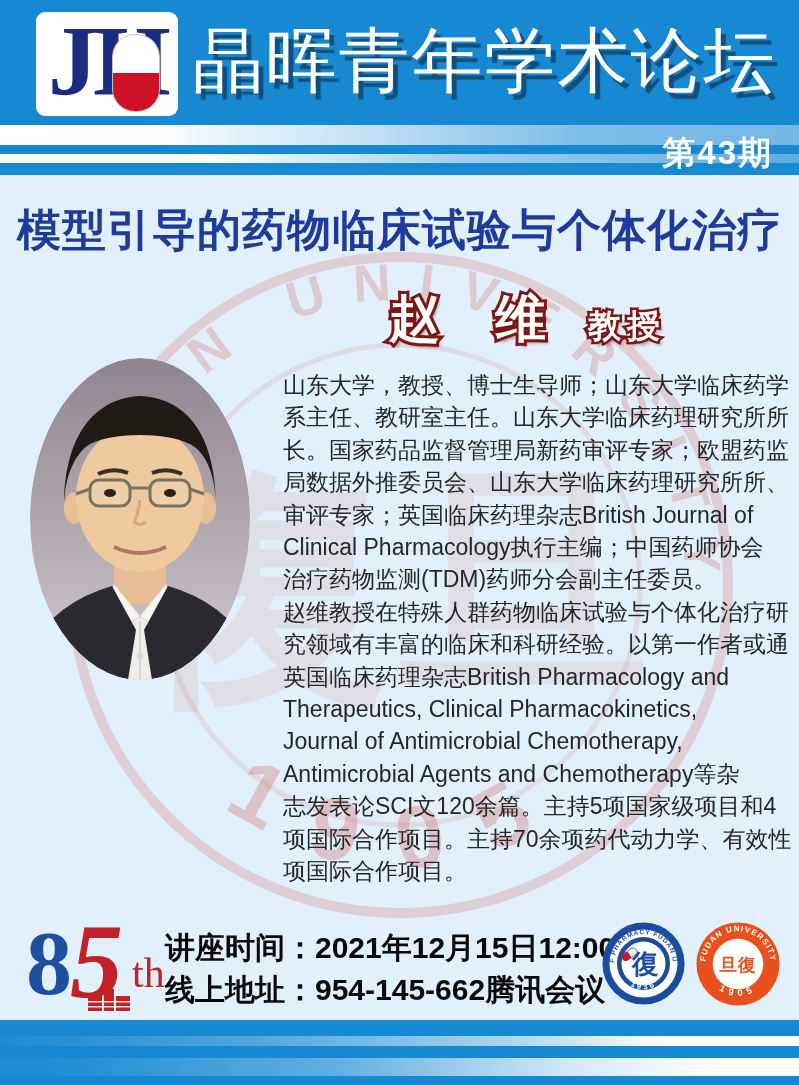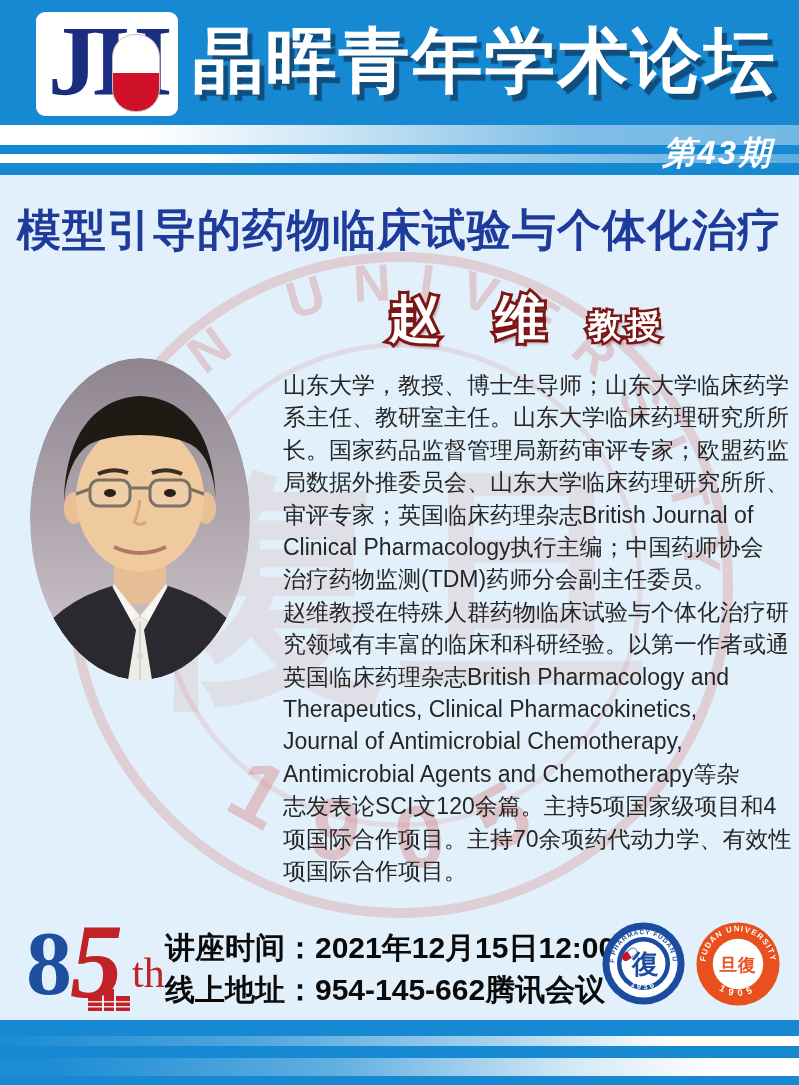--- a/index.html
+++ b/index.html
@@ -11,30 +11,30 @@
   
   .header { position:absolute; top:0; left:0; width:100%; height:123px; background:#1689d2; }
   .jh-logo { position:absolute; left:36px; top:12px; width:142px; height:104px; background:#ffffff; border-radius:9px; }
   .jh-letters { position:absolute; left:0; top:-7px; width:100%; text-align:center;
     font-family:"Liberation Serif", serif; font-weight:bold; font-size:100px; line-height:112px;
     color:#1b2d80; letter-spacing:-5px; }
   .capsule { position:absolute; left:76px; top:22px; width:46px; height:76px; border-radius:23px;
     background:linear-gradient(180deg,#ffffff 0%,#ffffff 50%,#ce1126 50%,#ce1126 100%);
     border:1px solid #c2c2c2; }
   .header-title { position:absolute; left:178px; right:8px; top:14px; text-align:center;
-    font-size:71px; font-weight:700; color:#ffffff; letter-spacing:2px; white-space:nowrap;
+    font-size:71px; font-weight:400; color:#ffffff; letter-spacing:2px; white-space:nowrap;
     text-shadow:5px 6px 1px rgba(15,53,88,0.7); }
   
   .top-band { position:absolute; top:123px; left:0; width:100%; height:52px; background:#1689d2; }
   .tb-s1 { position:absolute; top:2px; height:20px; width:100%;
     background:linear-gradient(90deg,#ffffff 0%,#ffffff 18%,rgba(255,255,255,0.78) 42%,rgba(255,255,255,0.45) 72%,rgba(255,255,255,0.40) 100%); }
   .tb-s2 { position:absolute; top:31px; height:9px; width:100%;
     background:linear-gradient(90deg,#ffffff 0%,#ffffff 25%,rgba(255,255,255,0.60) 58%,rgba(255,255,255,0.30) 100%); }
   .issue { position:absolute; right:26px; top:8px; font-size:33px; font-weight:bold;
-    color:#ffffff; letter-spacing:2px;font-style:italic; }
+    color:#ffffff; letter-spacing:2px; }
   
   .content { position:absolute; top:175px; left:0; width:100%; height:845px; }
   .watermark { position:absolute; left:0; top:0; pointer-events:none; }
   .talk-title { position:absolute; top:26px; left:0; width:100%; margin:0; text-align:center;
     font-size:44px; font-weight:900; color:#1e3a9b; letter-spacing:1px; white-space:nowrap; }
   .speaker { position:absolute; top:114px; left:283px; width:489px; height:58px;
     display:flex; justify-content:center; align-items:flex-end; gap:40px; }
   .outline-red { color:#ffffff; font-weight:900; -webkit-text-stroke:6px #7e1616;
     paint-order:stroke fill; text-shadow:3px 4px 3px rgba(120,25,25,0.40);margin-top:37px; }
   .speaker-name { font-size:51px; line-height:56px; letter-spacing:2px; }

